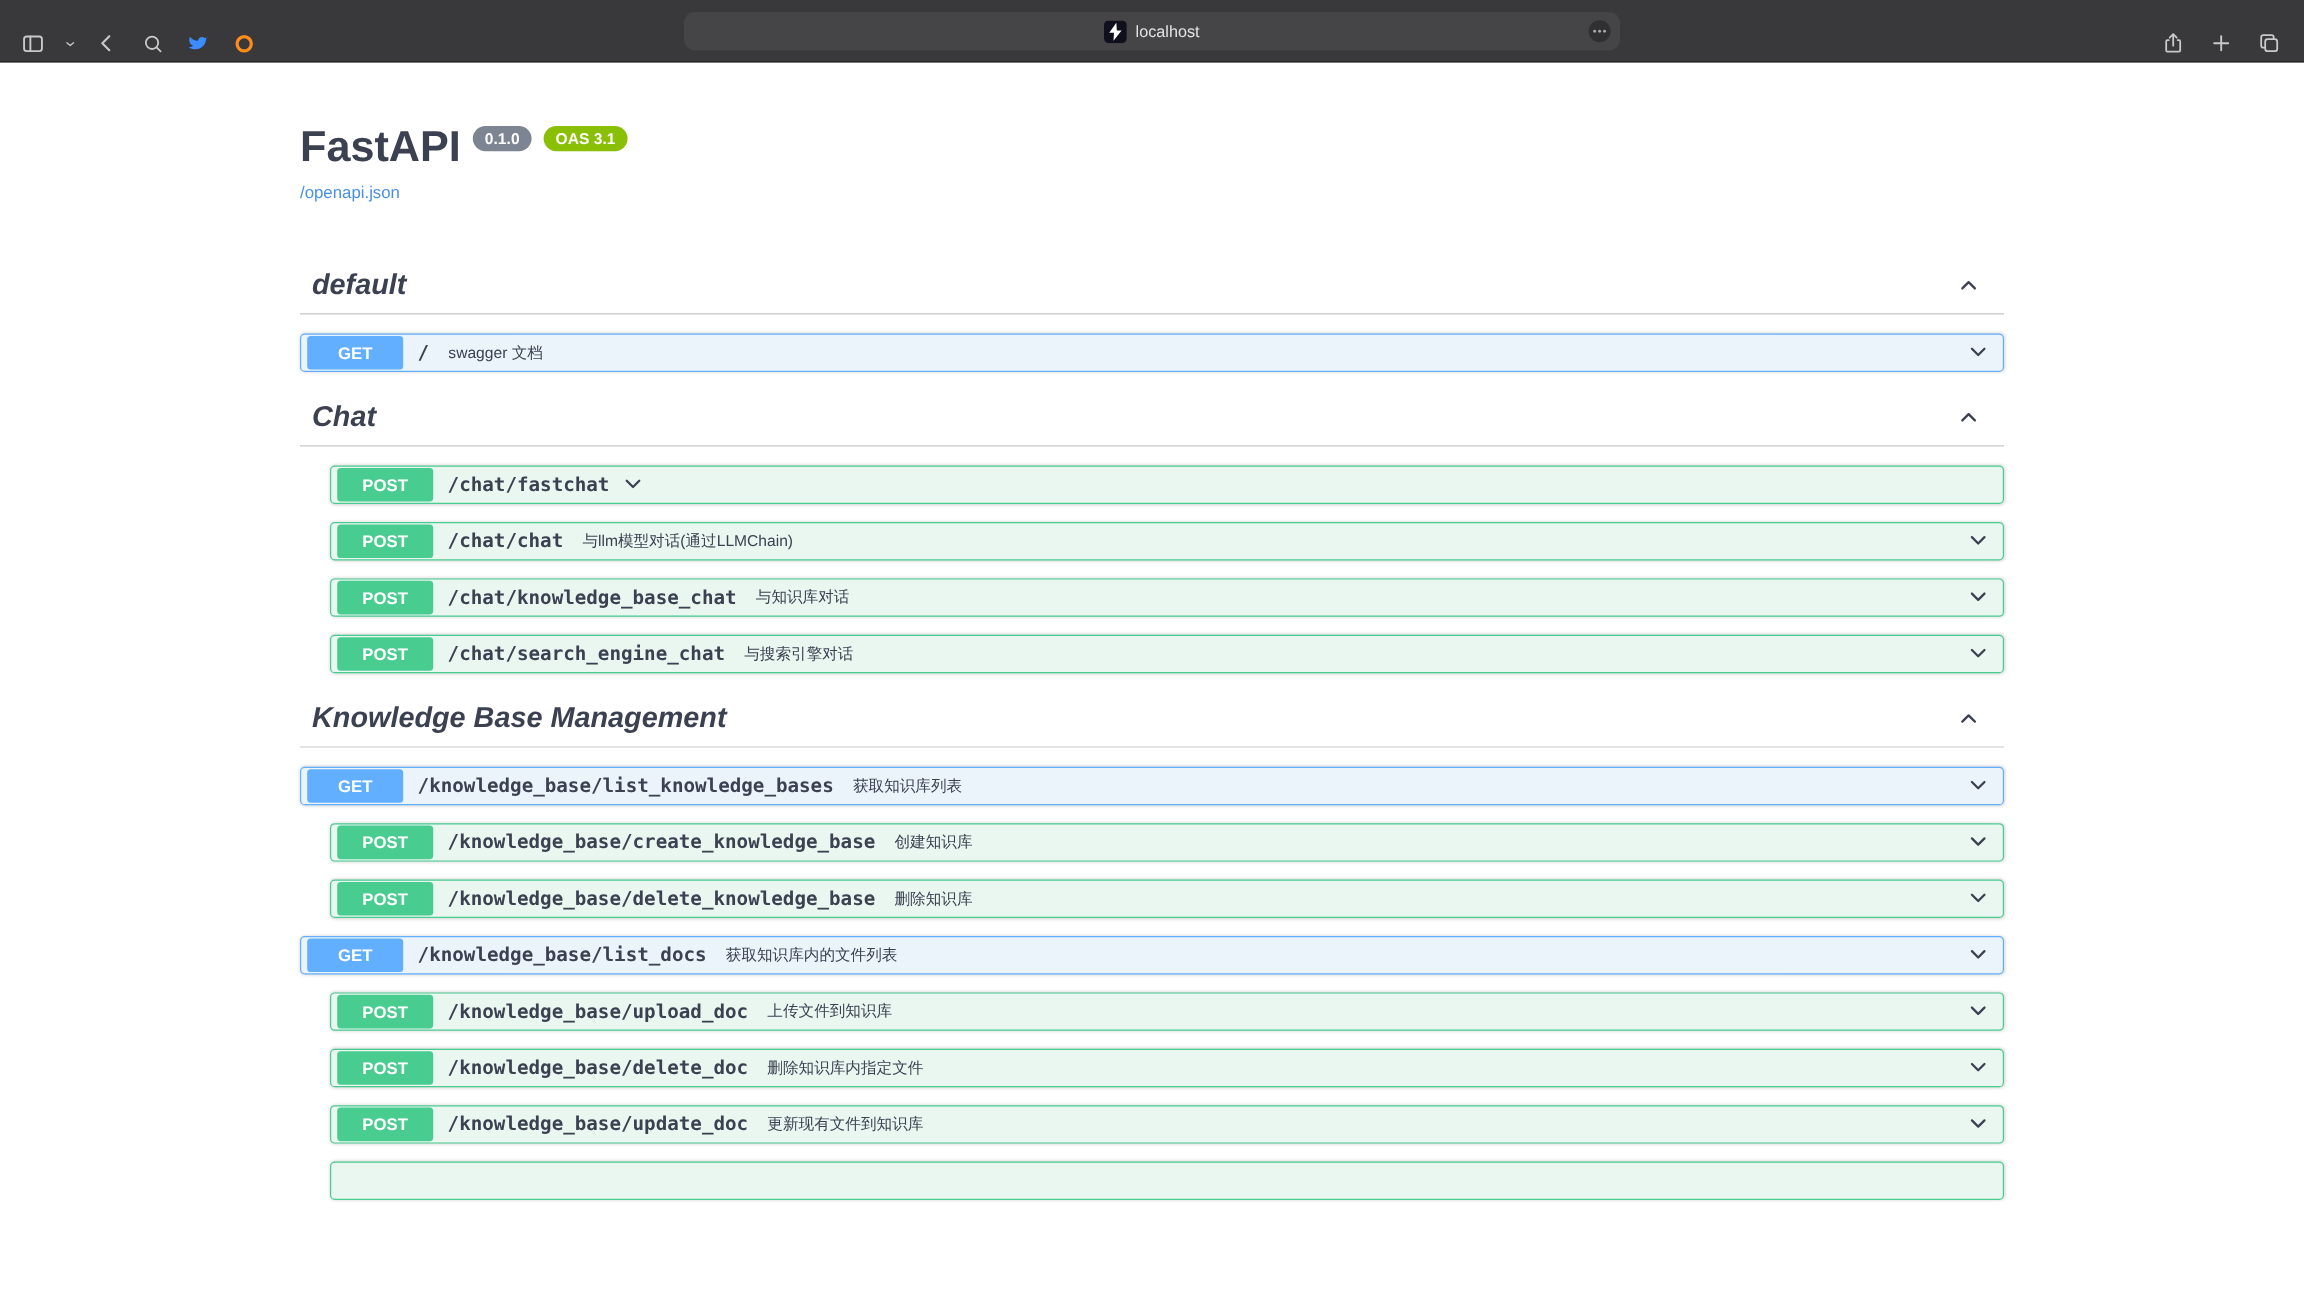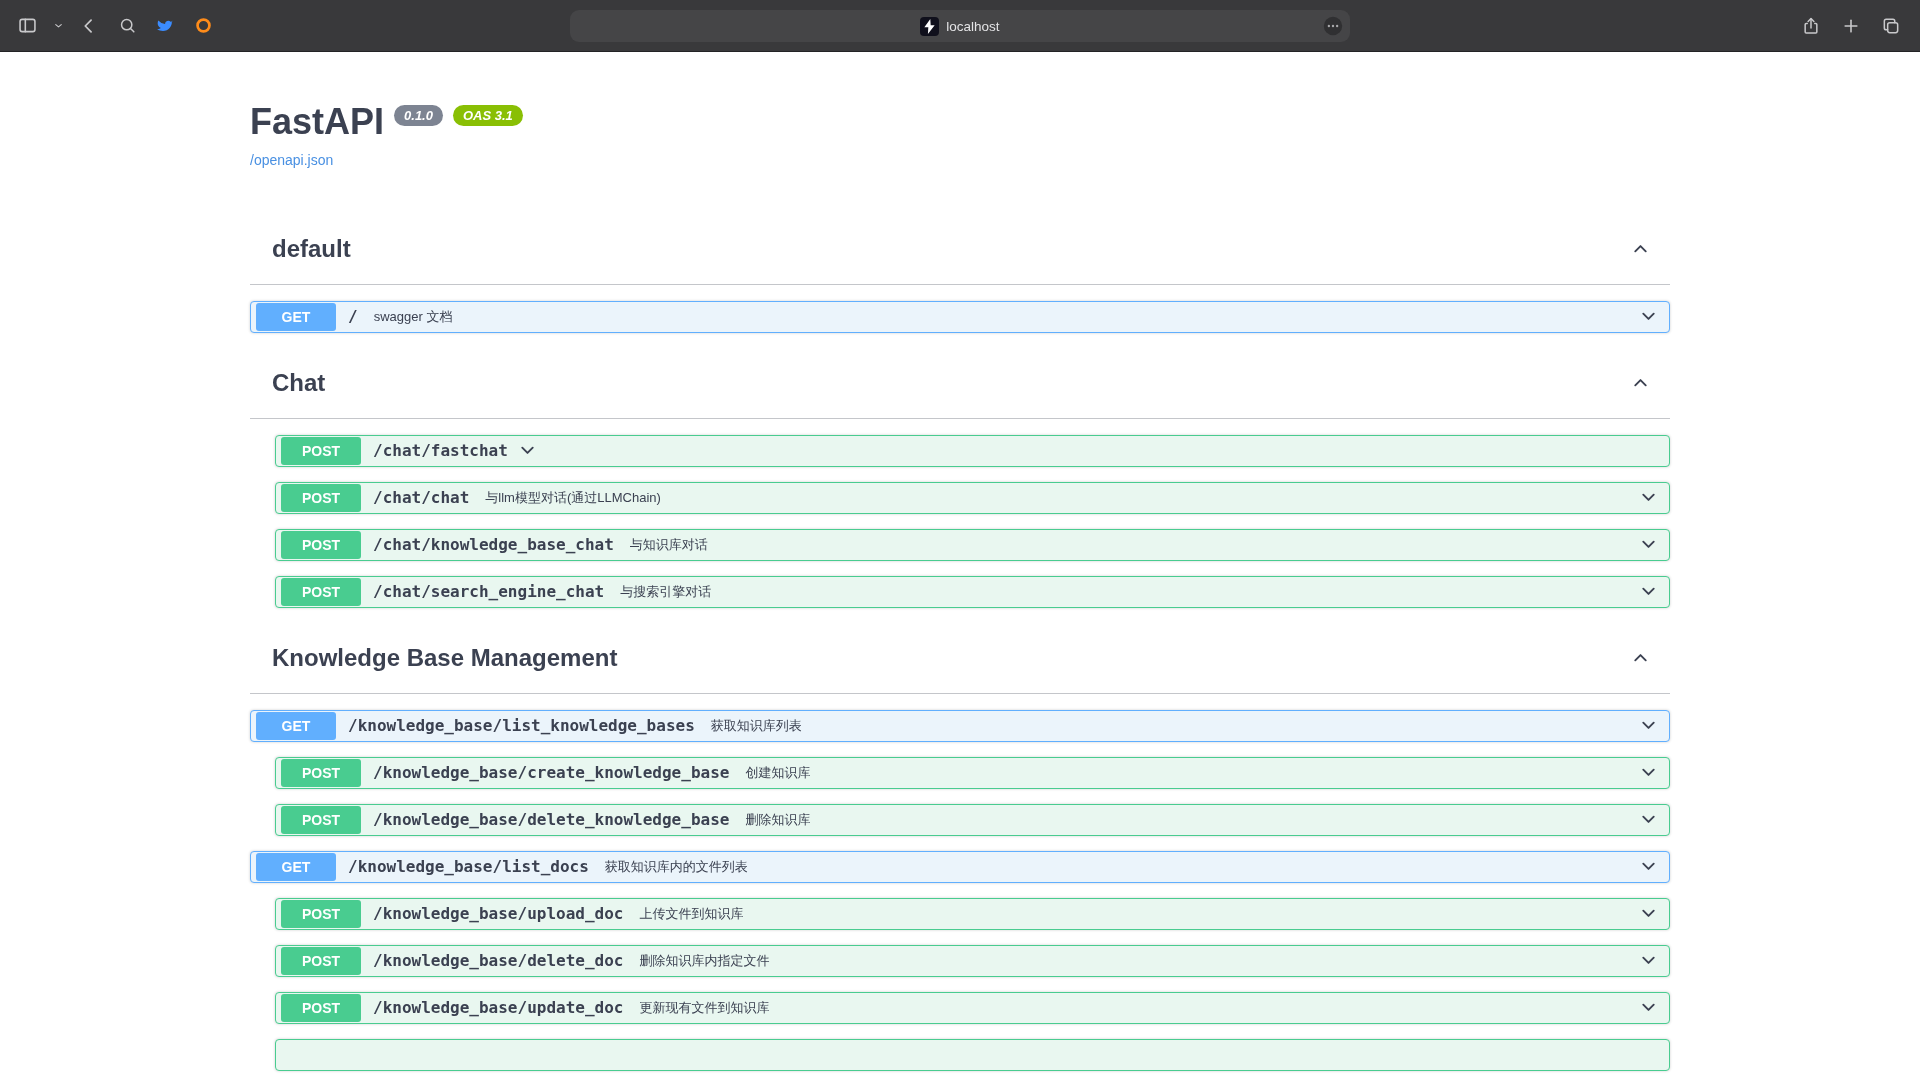--- a/index.html
+++ b/index.html
@@ -10,21 +10,21 @@
     -webkit-font-smoothing: antialiased;
   }
 
   
   .browser-toolbar {
     position: relative;
     height: 52px;
     background: var(--c-toolbar-bg, #39393b);
     border-bottom: 1px solid #232325;
     display: flex;
-    align-items: center;
+    align-items: flex-end;
     box-sizing: border-box;
     gap: 48px;
   }
   .tb-left { display: flex; align-items: center; gap: 12px; margin-left: 14px; }
   .tb-right { display: flex; align-items: center; gap: 14px; margin-left: auto; margin-right: 16px; }
   .tb-btn {
     background: none; border: none; padding: 0; margin: 0;
     width: 26px; height: 30px;
     display: flex; align-items: center; justify-content: center;
     color: var(--c-toolbar-icon, #c9c9cb);
@@ -58,41 +58,41 @@
 
   .info { margin: 50px 0 45px 0; }
   .api-title {
     margin: 0;
     font-size: 36px; font-weight: bold; color: var(--c-text, #3b4151);
     display: flex; align-items: flex-start; gap: 10px; line-height: 1.1;
   }
   .badge {
     font-size: 13px; font-weight: bold; color: #fff;
     border-radius: 57px; padding: 4px 10px;
-    position: relative; top: 3px; line-height: 1; font-style: italic;
+    position: relative; top: 3px; line-height: 1;
   }
   .badge-version { background: var(--c-version-badge, #7d8492); }
   .badge-oas { background: var(--c-oas-badge, #89bf04); }
   .spec-link {
     display: inline-block; margin-top: 10px;
     color: var(--c-link, #4990e2); font-size: 14px; text-decoration: none;
     cursor: pointer;
   }
 
   .tag-section { margin-top: 0; }
   .tag-header {
     display: flex; align-items: center;
     padding: 8px 20px 8px 10px;
     border-bottom: 1px solid rgba(59,65,81,.3);
     margin-bottom: 16px;
     cursor: pointer;
   }
   .tag-title {
-    margin: 12px; flex: 1;
-    font-size: 24px; line-height: 30px; font-weight: bold; color: var(--c-text, #3b4151);
+    margin: 0; flex: 1;
+    font-size: 24px; line-height: 30px; font-weight: bold; color: var(--c-text, #3b4151); font-style: italic;
   }
   .collapse-btn { background: none; border: none; padding: 0; cursor: pointer; display: flex; }
 
   .opblock {
     display: flex; align-items: center;
     height: 25px; box-sizing: border-box;
     margin: 0 0 15px 0; padding: 15px 5px;
     border: 1px solid; border-radius: 4px;
     box-shadow: 0 0 3px rgba(0,0,0,.19);
     cursor: pointer;

